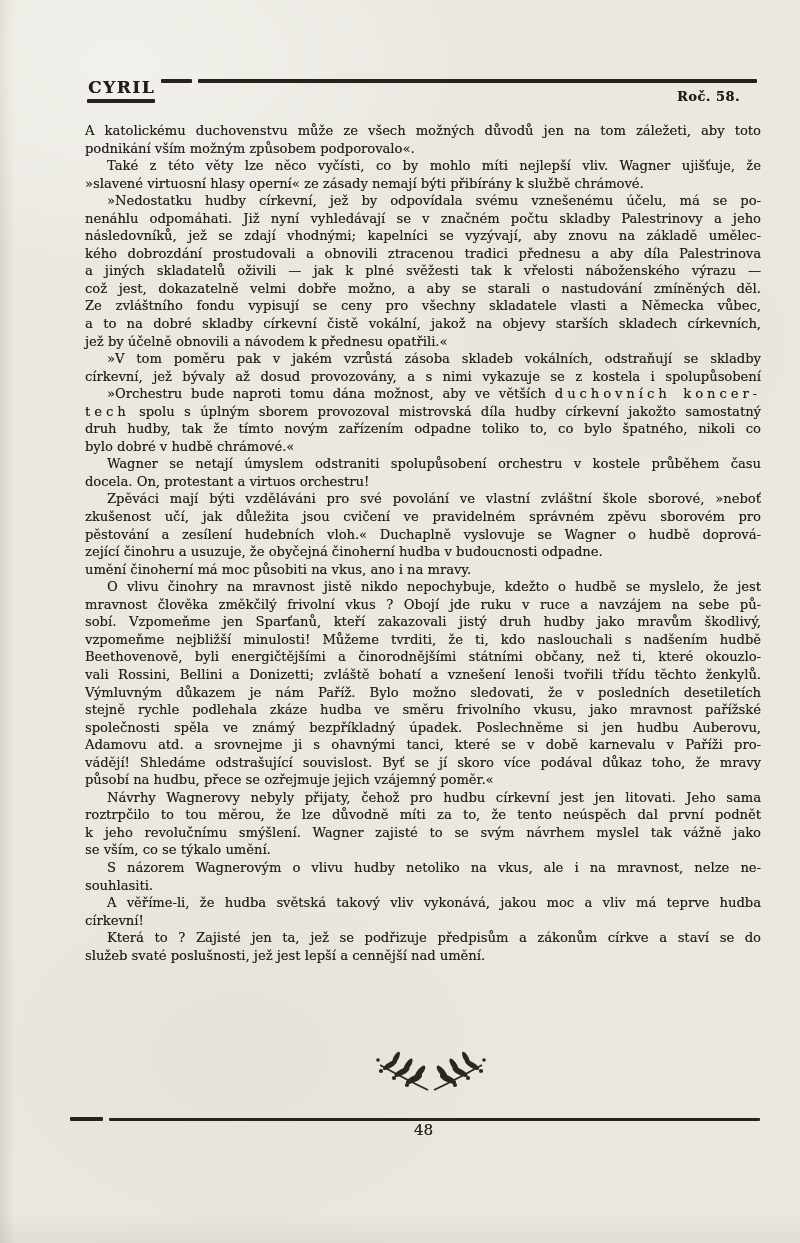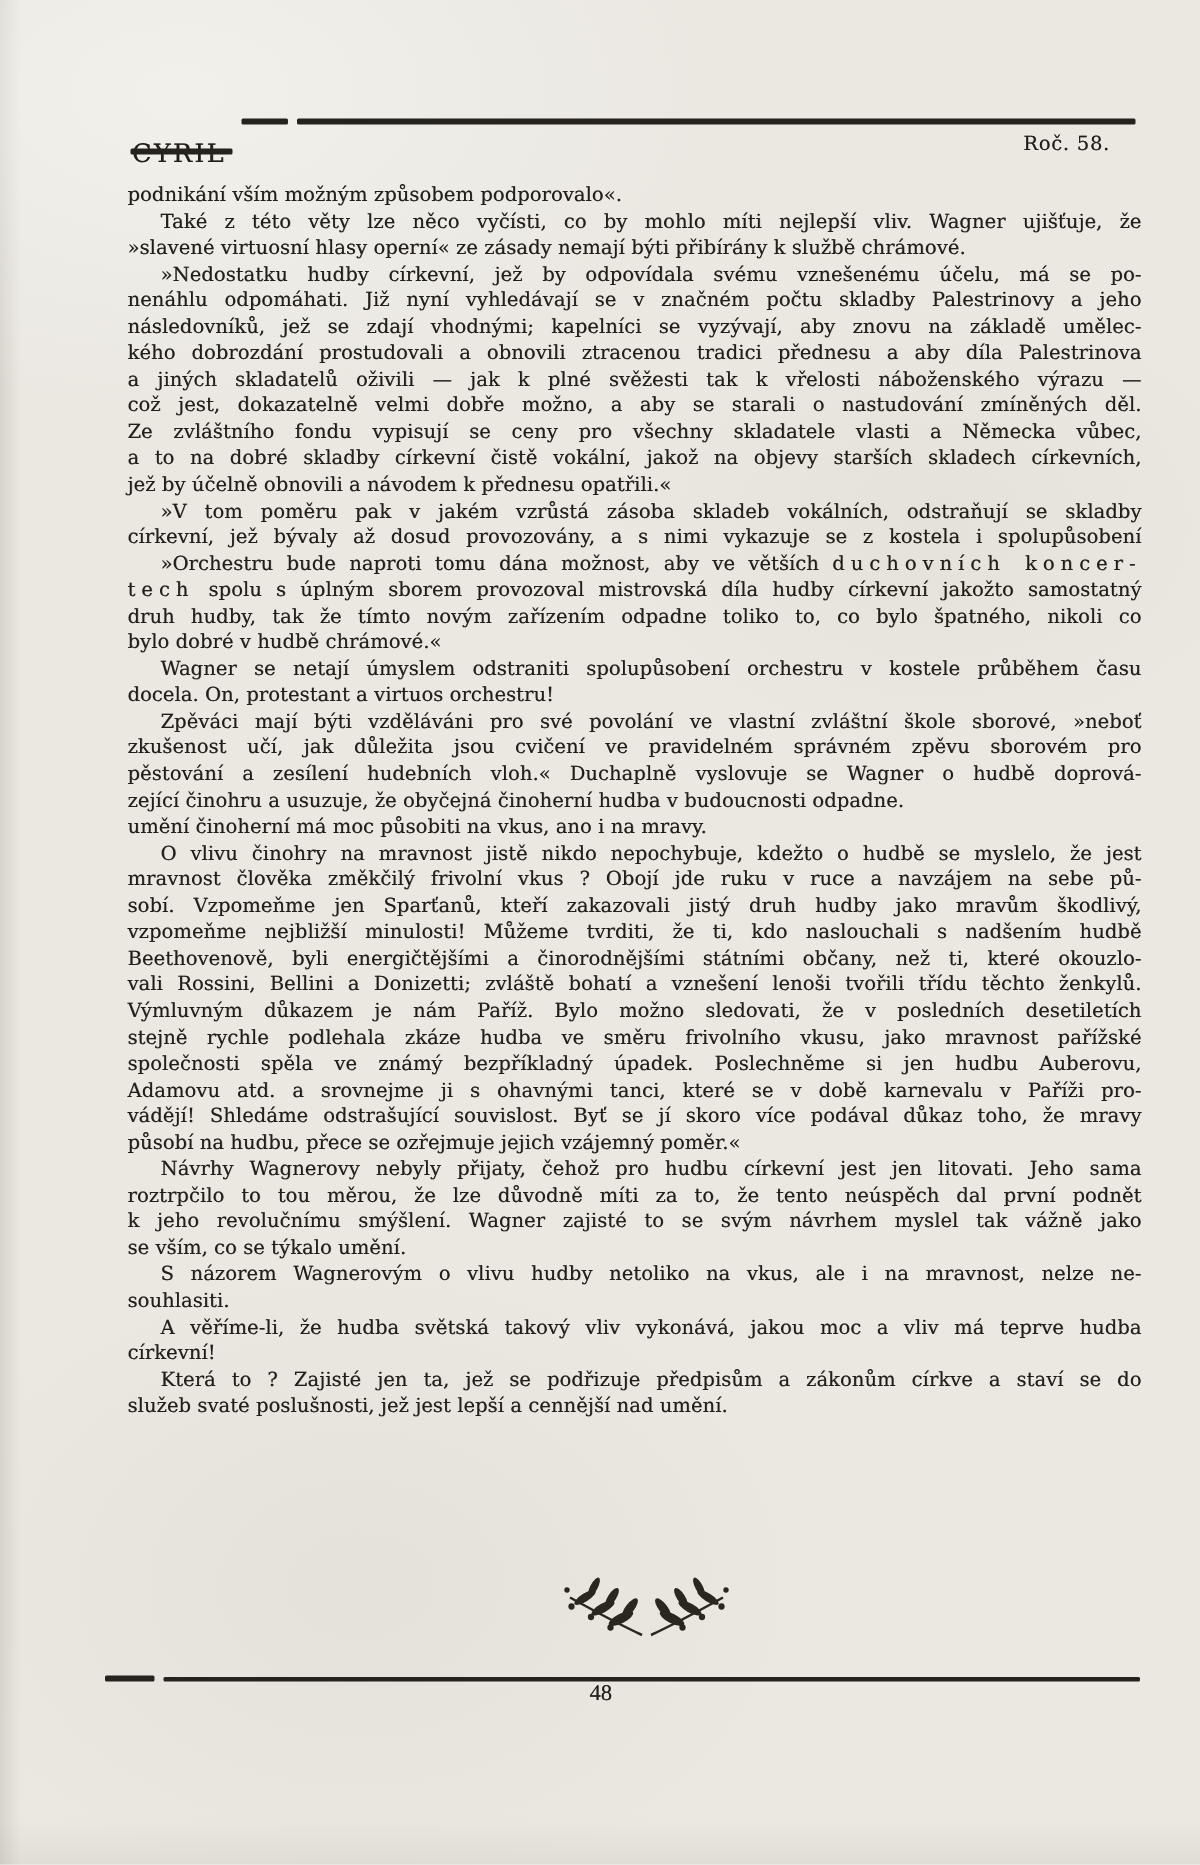--- a/index.html
+++ b/index.html
@@ -14,35 +14,34 @@
       radial-gradient(ellipse 500px 300px at 15% 5%, rgba(248,247,242,0.55), transparent 70%),
       linear-gradient(90deg, rgba(168,166,156,0.30), rgba(168,166,156,0) 14px),
       linear-gradient(0deg, rgba(190,188,178,0.25), rgba(190,188,178,0) 30px),
       #eae8e1;
     font-family: "DejaVu Serif", "Liberation Serif", serif;
     color: #211e19;
   }
   
   .journal-title {
     position: absolute; left: 88px; top: 77px;
-    font-size: 17px; font-weight: normal; letter-spacing: 1.5px;
+    font-size: 17px; font-weight: bold; letter-spacing: 1.5px;
     text-shadow: 0.2px 0.2px 0.4px rgba(25,22,18,0.65);
-    margin-top: 16px;
   }
   .title-underline {
     position: absolute; left: 87px; top: 99px;
     width: 68px; height: 3.5px; background: #26231e;
     border-radius: 1px;
   }
   .rule { background: #26231e; position: absolute; border-radius: 1px; }
   .header-rule-short { left: 161px; top: 79px; width: 31px; height: 4px; }
   .header-rule-long  { left: 198px; top: 79px; width: 559px; height: 4px; }
   .issue-label {
     position: absolute; top: 89px; left: 620px; width: 120px;
-    text-align: right; font-size: 13px; font-weight: normal;
+    text-align: right; font-size: 13px; font-weight: bold;
     letter-spacing: 0.5px;
     text-shadow: 0.2px 0.2px 0.4px rgba(25,22,18,0.6);
   }
   
   .article-text {
     position: absolute; left: 85px; top: 122px; width: 676px;
     font-size: 13px; line-height: 17.55px;
     letter-spacing: 0.05px;
     text-shadow: 0.25px 0.25px 0.35px rgba(30,27,22,0.55);
   }
@@ -54,37 +53,37 @@
   .ornament {
     position: absolute; top: 1046px; left: 0; width: 100%;
     display: flex; justify-content: center;
     transform: translateX(31px);
   }
   
   .footer-rule-short { left: 70px;  top: 1117px; width: 33px;  height: 4px; }
   .footer-rule-long  { left: 109px; top: 1118px; width: 651px; height: 3px; }
   .page-number {
     position: absolute; left: 393px; top: 1121px; width: 40px;
-    text-align: left; font-size: 15px;
+    text-align: right; font-size: 15px;
     text-shadow: 0.2px 0.2px 0.4px rgba(25,22,18,0.6);
-    font-family: Liberation Serif, serif;
   }
 </style>
 </head>
 <body>
 
 <div class="page">
 
   <div class="journal-title">CYRIL</div>
   <div class="title-underline"></div>
   <div class="rule header-rule-short"></div>
   <div class="rule header-rule-long"></div>
   <div class="issue-label">Roč. 58.</div>
 
   <div class="article-text">
+      <div class="line">A katolickému duchovenstvu může ze všech možných důvodů jen na tom záležeti, aby toto</div>
       <div class="line last">podnikání vším možným způsobem podporovalo«.</div>
       <div class="line indent">Také z této věty lze něco vyčísti, co by mohlo míti nejlepší vliv. Wagner ujišťuje, že</div>
       <div class="line last">»slavené virtuosní hlasy operní« ze zásady nemají býti přibírány k službě chrámové.</div>
       <div class="line indent">»Nedostatku hudby církevní, jež by odpovídala svému vznešenému účelu, má se po-</div>
       <div class="line">nenáhlu odpomáhati. Již nyní vyhledávají se v značném počtu skladby Palestrinovy a jeho</div>
       <div class="line">následovníků, jež se zdají vhodnými; kapelníci se vyzývají, aby znovu na základě umělec-</div>
       <div class="line">kého dobrozdání prostudovali a obnovili ztracenou tradici přednesu a aby díla Palestrinova</div>
       <div class="line">a jiných skladatelů oživili — jak k plné svěžesti tak k vřelosti náboženského výrazu —</div>
       <div class="line">což jest, dokazatelně velmi dobře možno, a aby se starali o nastudování zmíněných děl.</div>
       <div class="line">Ze zvláštního fondu vypisují se ceny pro všechny skladatele vlasti a Německa vůbec,</div>

